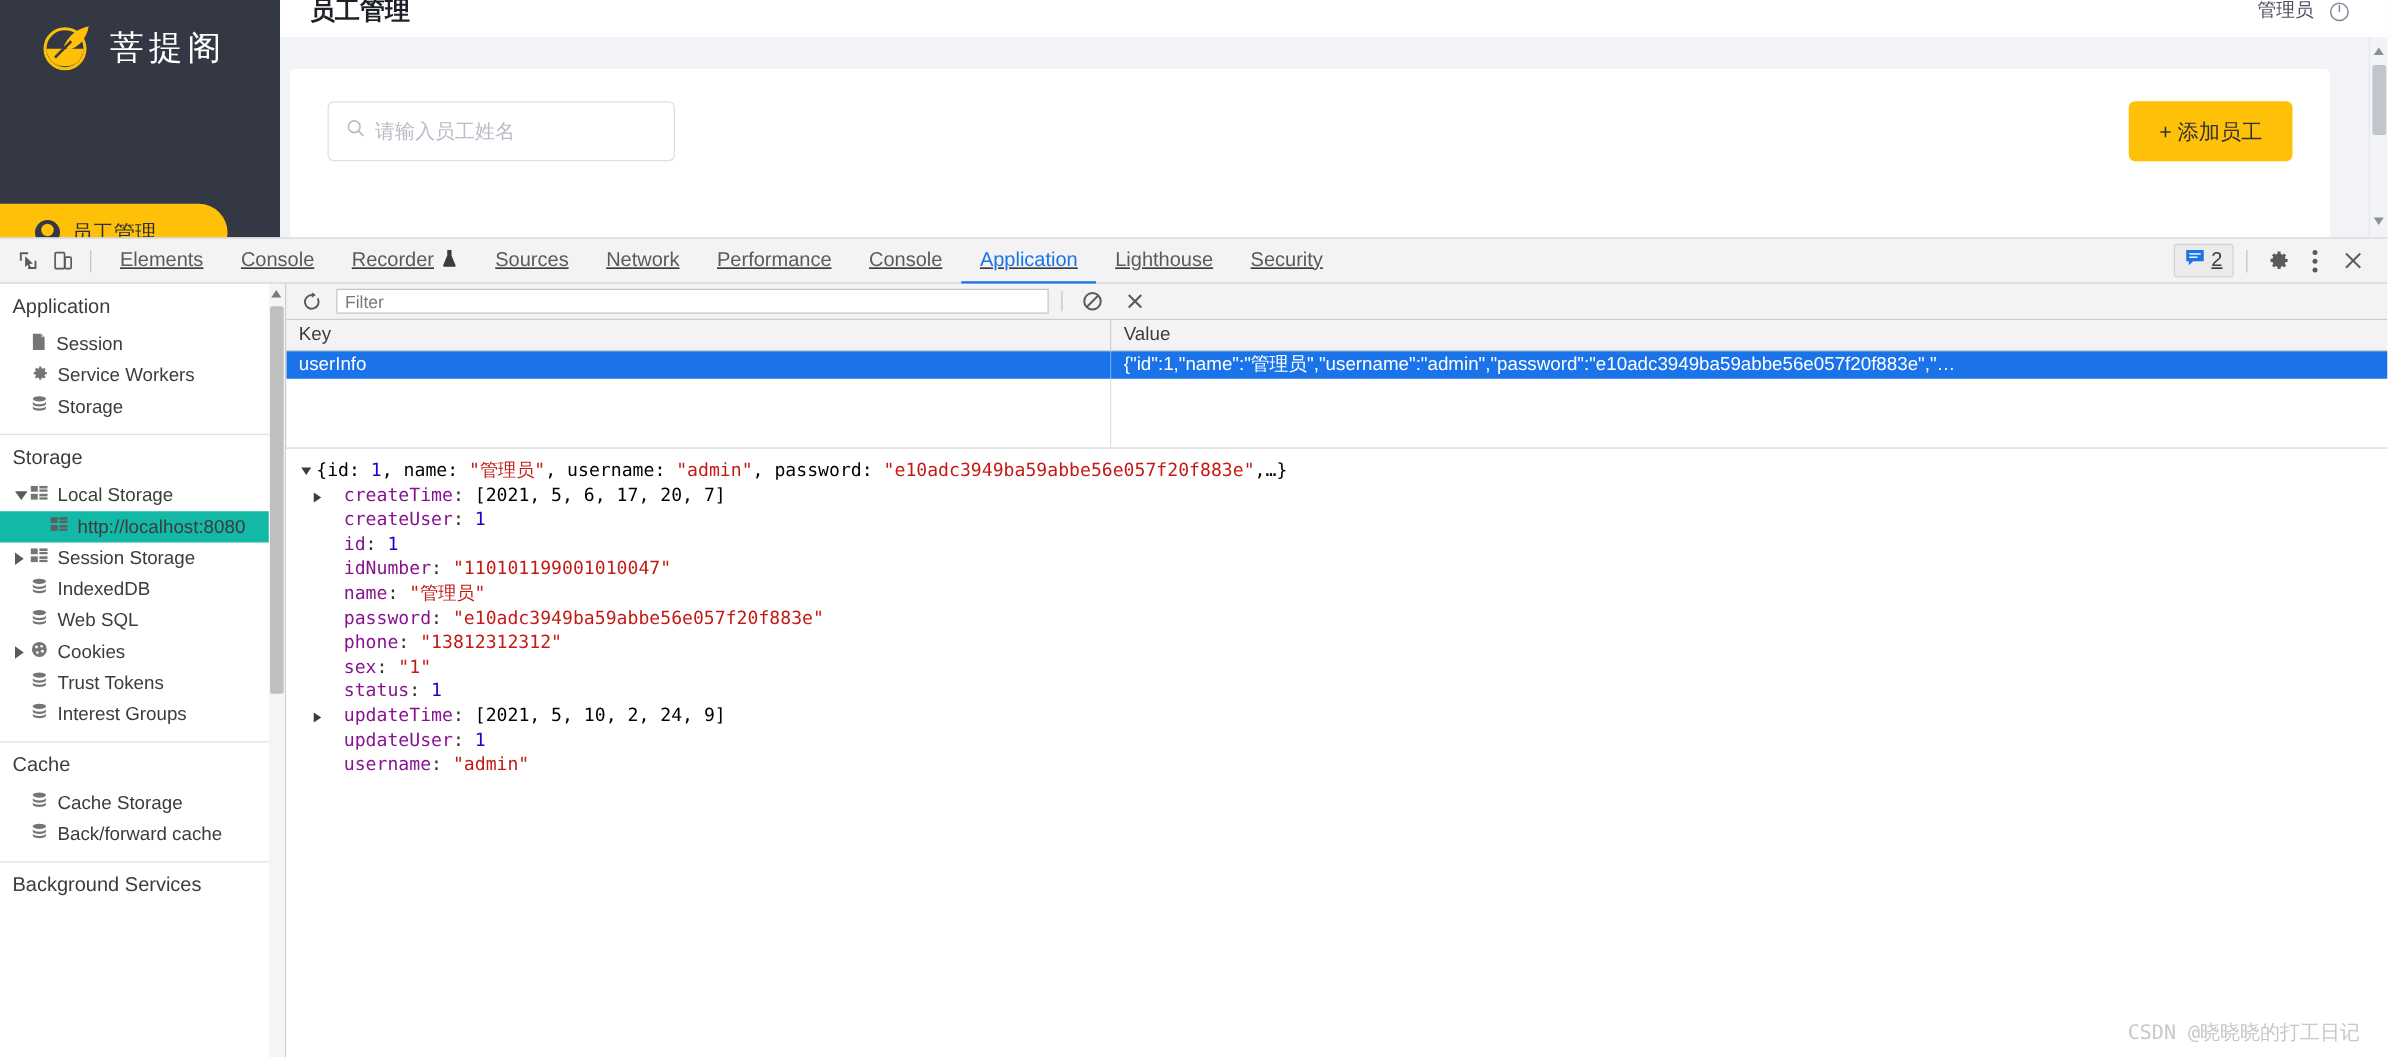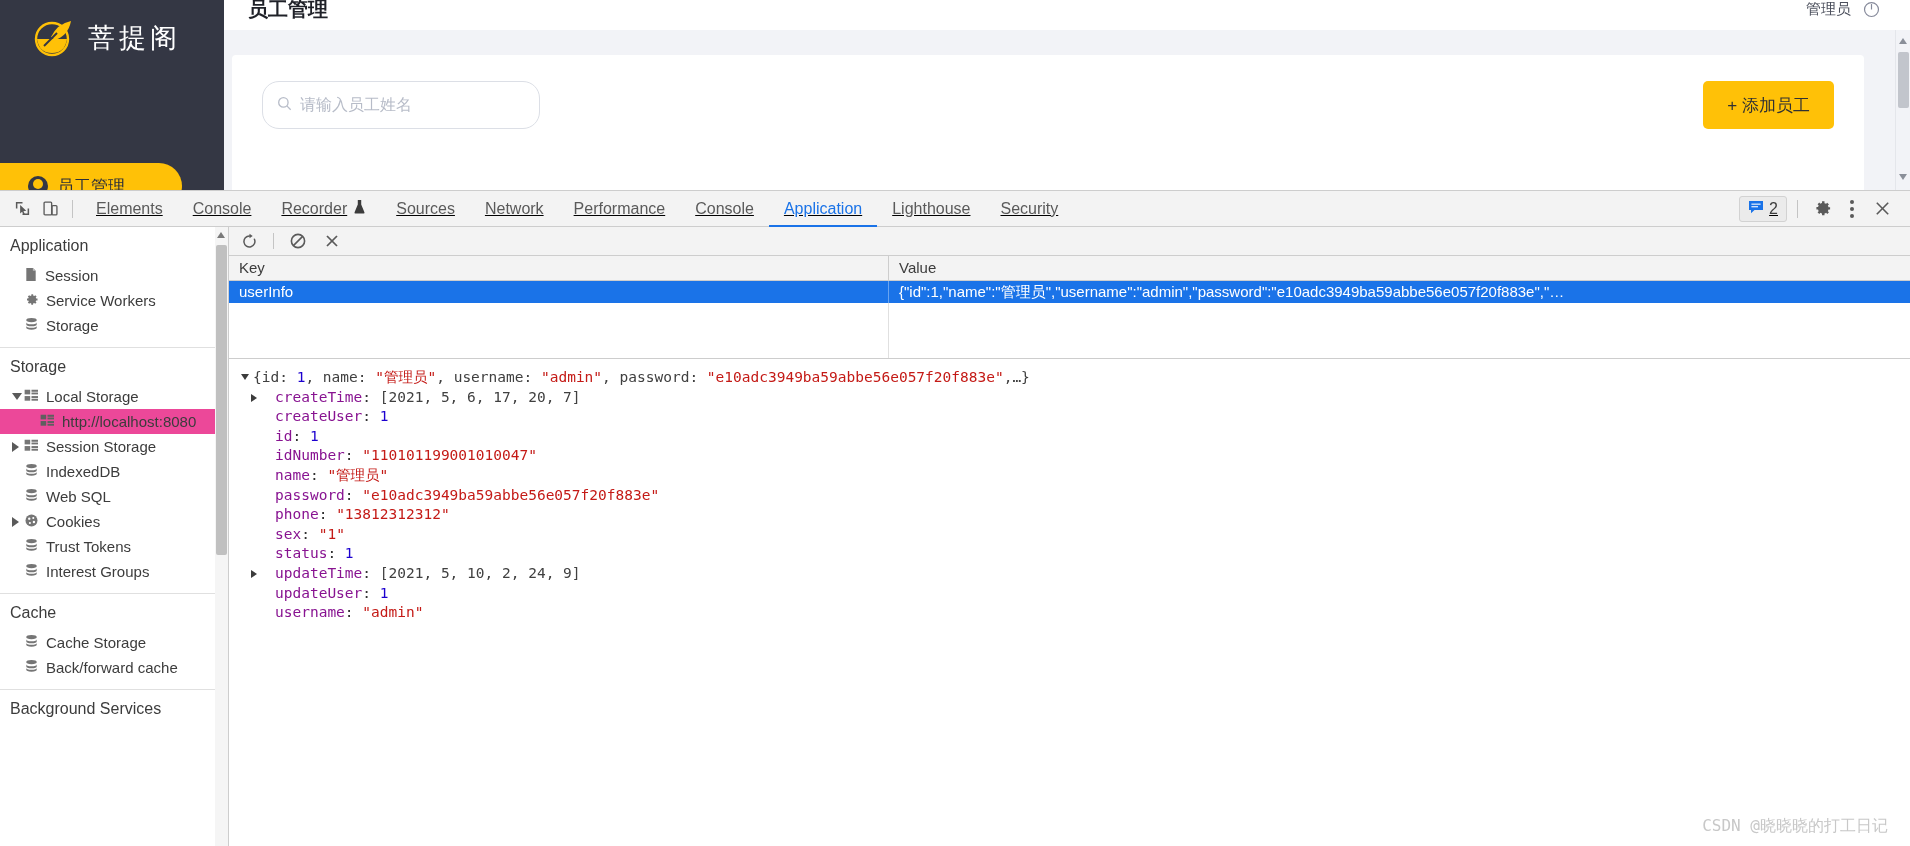--- a/index.html
+++ b/index.html
@@ -63,21 +63,21 @@
   .app-body {
     position: absolute; left: 0; top: 30px; right: 0; bottom: 0;
     background: #f2f3f7; padding: 25px 24px 0 8px;
   }
   .content-card {
     background: #ffffff; border-radius: 4px; height: 160px;
     padding: 26px 30px; display: flex; align-items: flex-start;
     justify-content: space-between; margin-right: 22px;
   }
   .search-box {
-    width: 278px; height: 48px; border: 1px solid #dcdfe6; border-radius: 17px;
+    width: 278px; height: 48px; border: 1px solid #dcdfe6; border-radius: 5px;
     display: flex; align-items: center; gap: 8px; padding: 0 14px;
     background: #fff;
   }
   .search-box .ph { color: #b7bcc8; font-size: 16px; }
   .add-btn {
     background: #FFC107; color: #303133; border: none; border-radius: 5px;
     height: 48px; padding: 0 24px; font-size: 17px; cursor: pointer;
     font-family: "Liberation Sans", sans-serif;
   }
   .app-scroll {
@@ -137,21 +137,21 @@
   }
   .panel-section-title {
     font-size: 16px; color: #3c3c3c; padding: 10px 0 8px 10px;
   }
   .panel-item {
     display: flex; align-items: center; gap: 7px; height: 25px;
     padding-left: 24px; font-size: 15px; color: #3c3c3c; cursor: pointer;
     position: relative;
   }
   .panel-item.child { padding-left: 40px; }
-  .panel-item.selected { background: #ec4899; }
+  .panel-item.selected { background: #14b8a6; }
   .panel-item.selected .it-label { color: #3c3c3c; }
   .panel-divider { height: 1px; background: #e0e0e0; margin: 9px 0 0 0; }
   .twisty {
     position: absolute; left: 12px; width: 0; height: 0;
   }
   .twisty.closed {
     border-top: 5px solid transparent; border-bottom: 5px solid transparent;
     border-left: 7px solid #5a5a5a;
   }
   .twisty.open {
@@ -226,21 +226,21 @@
     left: 2px; border-left: 4.5px solid transparent; border-right: 4.5px solid transparent;
     border-top: 6.5px solid #3c3c3c;
   }
   .pv-tw.closed {
     left: 12px; border-top: 4.5px solid transparent; border-bottom: 4.5px solid transparent;
     border-left: 6.5px solid #3c3c3c;
   }
   .k-prop { color: #881391; }
   .k-num { color: #1c00cf; }
   .k-str { color: #c41a16; }
-  .k-plain { color: #404040; }
+  .k-plain { color: #000000; }
   .k-punct { color: #303030; }
 
   .watermark {
     position: absolute; right: 22px; bottom: 10px;
     font-size: 16px; color: #c8c8c8;
   }
 </style>
 </head>
 <body>
 
@@ -572,20 +572,21 @@
 
       <div class="storage-main">
 
         <div class="storage-toolbar">
           <span class="dt-icon-btn">
             <svg width="17" height="17" viewBox="0 0 18 18">
               <path d="M9 3.2 A5.8 5.8 0 1 0 14.2 6.6" fill="none" stroke="#5a5a5a" stroke-width="1.6" stroke-linecap="round"></path>
               <path d="M9 0.9 L9 5.5 L12.4 3.2 Z" fill="#5a5a5a"></path>
             </svg>
           </span>
+          <input class="filter-input" value="" placeholder="Filter" style="">
           <span class="tb-sep"></span>
           <span class="dt-icon-btn">
             <svg width="18" height="18" viewBox="0 0 18 18">
               <circle cx="9" cy="9" r="6.6" fill="none" stroke="#5a5a5a" stroke-width="1.6"></circle>
               <line x1="4.4" y1="13.6" x2="13.6" y2="4.4" stroke="#5a5a5a" stroke-width="1.6"></line>
             </svg>
           </span>
           <span class="dt-icon-btn">
             <svg width="18" height="18" viewBox="0 0 18 18">
               <line x1="4" y1="4" x2="14" y2="14" stroke="#5a5a5a" stroke-width="1.7"></line>

